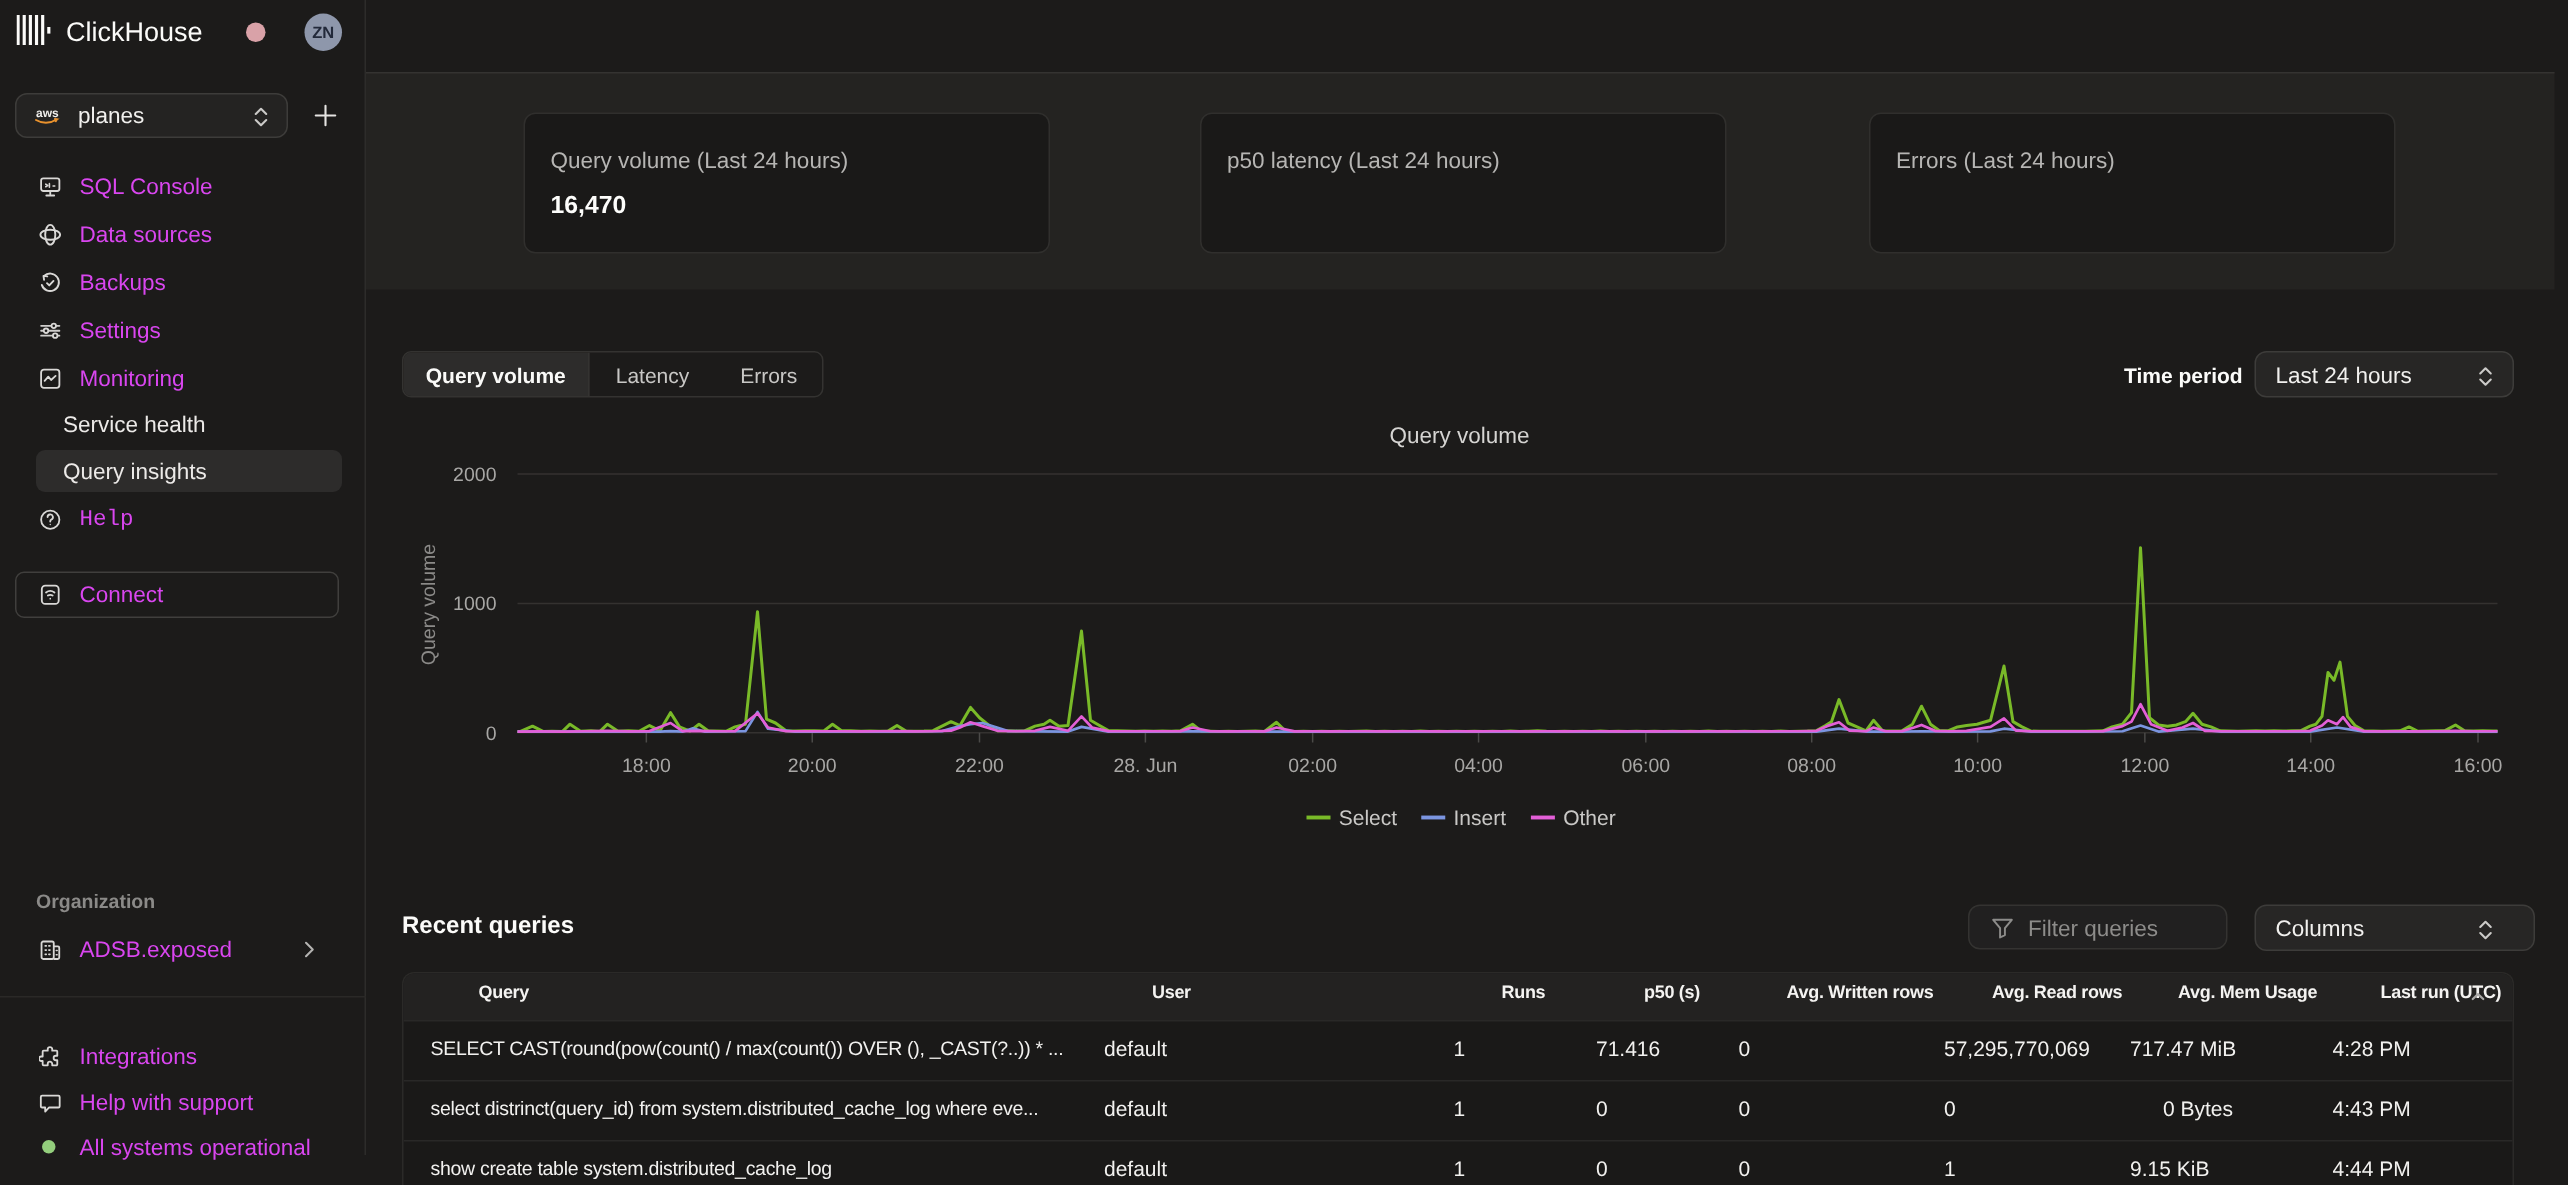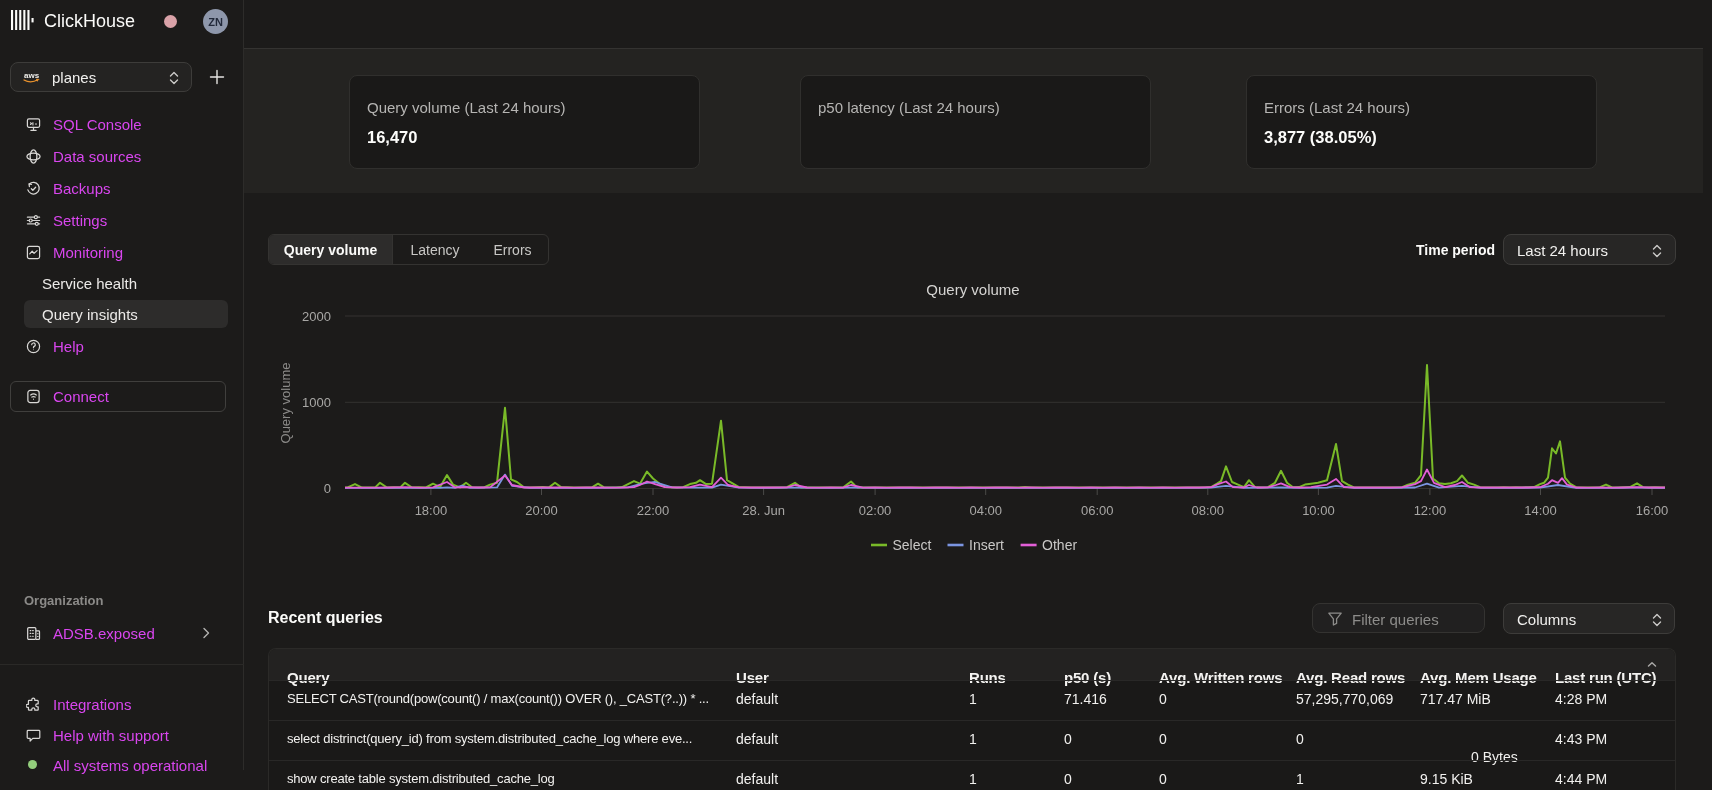--- a/index.html
+++ b/index.html
@@ -26,21 +26,21 @@
 #tabs { position:absolute; left:268px; top:234px; width:281px; height:31px; border:1px solid #343331; border-radius:6px; display:flex; overflow:hidden; }
 #tabs .tab { display:flex; align-items:center; justify-content:center; font-size:14px; color:#c8c7c5; }
 #tabs .tab.on { background:#2d2c2b; color:#fafaf8; font-weight:bold; border-right:1px solid #343331; }
 
 .sel { position:absolute; background:#272625; border:1px solid #3d3c3a; border-radius:8px; color:#f1f0ee; font-size:15px; }
 
 #recent-h { position:absolute; left:268px; top:609px; font-size:16px; font-weight:bold; color:#fbfbf9; }
 #filter { position:absolute; left:1312px; top:603px; width:173px; height:30px; background:#212020; border:1px solid #343331; border-radius:8px; }
 #table { position:absolute; left:268px; top:648px; width:1408px; height:142px; border:1px solid #2b2a28; border-radius:8px 8px 0 0; border-bottom:none; overflow:hidden; background:#1a1918; }
 .thead { position:absolute; left:0; top:0; width:1408px; height:31px; background:#232221; }
-.th { position:absolute; top:20px; font-size:15px; letter-spacing:-0.2px; font-weight:bold; color:#f4f3f1; }
+.th { position:absolute; top:5px; font-size:12px; letter-spacing:-0.2px; font-weight:bold; color:#f4f3f1;margin-left:32px; }
 .tr { position:absolute; left:0; width:1408px; height:40px; border-top:1px solid #292827; }
 .td { position:absolute; top:9.5px; font-size:14px; color:#f2f1ef; white-space:nowrap; }
 .td.q { font-size:13px; letter-spacing:-0.2px; }
 </style>
 </head>
 <body>
 <div id="root">
 
   <div id="sidebar">
 
@@ -110,21 +110,21 @@
     <div class="sb-sub" style="top:275px;">Service health</div>
 
     <div class="abs" style="left:24px; top:300px; width:204px; height:28px; background:#2d2c2b; border-radius:6px;"></div>
     <div class="sb-sub" style="top:306px;">Query insights</div>
 
     <svg class="sb-icon" style="top:339px;" viewBox="0 0 16 16" fill="none" stroke="currentColor" stroke-width="1.3" stroke-linecap="round">
         <circle cx="8" cy="8" r="6.5"></circle>
         <path d="M6.1 6.1 a1.9 1.9 0 1 1 2.6 1.8 c-.5.2-.7.5-.7 1v.4"></path>
         <circle cx="8" cy="11.4" r="0.5" fill="currentColor" stroke="none"></circle>
       </svg>
-    <div class="sb-item" style="top:338px;">Help</div>
+    <div class="sb-item" style="top:338px;font-family:Liberation Mono, monospace;">Help</div>
 
     <div id="connect-btn"></div>
     <svg class="sb-icon" style="top:389px;" viewBox="0 0 16 16" fill="none" stroke="currentColor" stroke-width="1.3" stroke-linecap="round" stroke-linejoin="round">
         <rect x="2" y="1.5" width="12" height="13" rx="2.5"></rect>
         <path d="M5 6.4 a5 5 0 0 1 6 0 M6.3 8.6 a3.2 3.2 0 0 1 3.4 0"></path>
         <circle cx="8" cy="10.8" r="0.6" fill="currentColor" stroke="none"></circle>
       </svg>
     <div class="sb-item" style="top:388px; font-weight:500;">Connect</div>
 
     <div class="abs" style="left:24px; top:593px; font-size:13px; font-weight:bold; color:#8b8a88;">Organization</div>
@@ -157,21 +157,20 @@
   <div id="band">
     <div class="card" style="left:105px;">
         <div class="lbl">Query volume (Last 24 hours)</div>
         <div class="val">16,470</div>
       </div>
     <div class="card" style="left:556px;">
         <div class="lbl">p50 latency (Last 24 hours)</div>
       </div>
     <div class="card" style="left:1002px;">
         <div class="lbl">Errors (Last 24 hours)</div>
-        <div class="val">3,877 (38.05%)</div>
       </div>
   </div>
 
   <div id="tabs">
     <div class="tab on" style="width:124px;">Query volume</div>
     <div class="tab" style="width:84px;">Latency</div>
     <div class="tab" style="width:71px;">Errors</div>
   </div>
   <div class="abs" style="left:1416px; top:242px; font-size:14px; font-weight:bold; color:#fbfbf9;">Time period</div>
   <div class="sel" style="left:1503px; top:234px; width:173px; height:31px;">
@@ -228,21 +227,21 @@
 </svg>
 </div>
 
   <div id="recent-h">Recent queries</div>
   <div id="filter">
     <svg class="abs" style="left:14px; top:7px;" width="16" height="16" viewBox="0 0 16 16" fill="none" stroke="#8d8c8a" stroke-width="1.3" stroke-linejoin="round">
         <path d="M1.8 2.2 h12.4 L9.6 7.8 v4.6 l-3.2 1.6 V7.8 z"></path>
       </svg>
     <div class="abs" style="left:39px; top:7px; font-size:15px; color:#8d8c8a;">Filter queries</div>
   </div>
-  <div class="sel" style="left:1503px; top:603px; width:172px; height:31px;">
+  <div class="sel" style="left:1503px; top:603px; width:187px; height:31px;">
     <div class="abs" style="left:13px; top:7px;">Columns</div>
     <svg class="abs" style="left:147px; top:8px;" width="12" height="16" viewBox="0 0 12 16" stroke="#cbcac8" stroke-width="1.4" fill="none" stroke-linecap="round" stroke-linejoin="round">
         <path d="M2.5 6 L6 2.5 L9.5 6"></path>
         <path d="M2.5 10 L6 13.5 L9.5 10"></path>
       </svg>
   </div>
 
   <div id="table">
     <div class="thead">
       <div class="th" style="left:18px;">Query</div>
@@ -267,21 +266,21 @@
       <div class="td" style="left:1151px;">717.47 MiB</div>
       <div class="td" style="left:1286px;">4:28 PM</div>
     </div>
     <div class="tr" style="top:71px;">
       <div class="td q" style="left:18px;">select distrinct(query_id) from system.distributed_cache_log where eve...</div>
       <div class="td" style="left:467px;">default</div>
       <div class="td" style="left:700px;">1</div>
       <div class="td" style="left:795px;">0</div>
       <div class="td" style="left:890px;">0</div>
       <div class="td" style="left:1027px;">0</div>
-      <div class="td" style="left:1202px;margin-top:18px;">0 Bytes</div>
+      <div class="td" style="left:1173px;">0 Bytes</div>
       <div class="td" style="left:1286px;">4:43 PM</div>
     </div>
     <div class="tr" style="top:111px;">
       <div class="td q" style="left:18px;">show create table system.distributed_cache_log</div>
       <div class="td" style="left:467px;">default</div>
       <div class="td" style="left:700px;">1</div>
       <div class="td" style="left:795px;">0</div>
       <div class="td" style="left:890px;">0</div>
       <div class="td" style="left:1027px;">1</div>
       <div class="td" style="left:1151px;">9.15 KiB</div>

